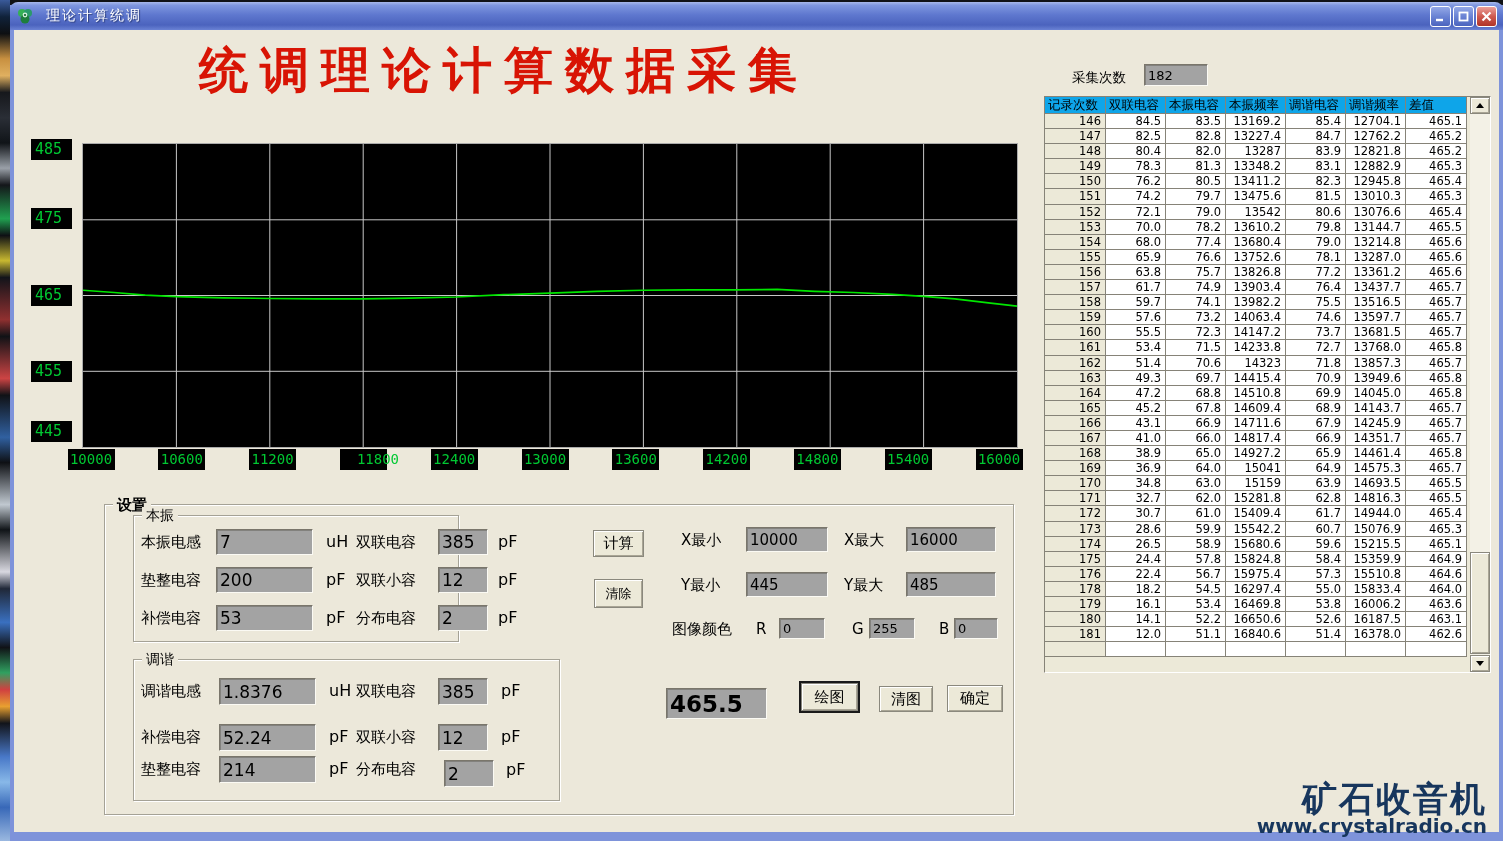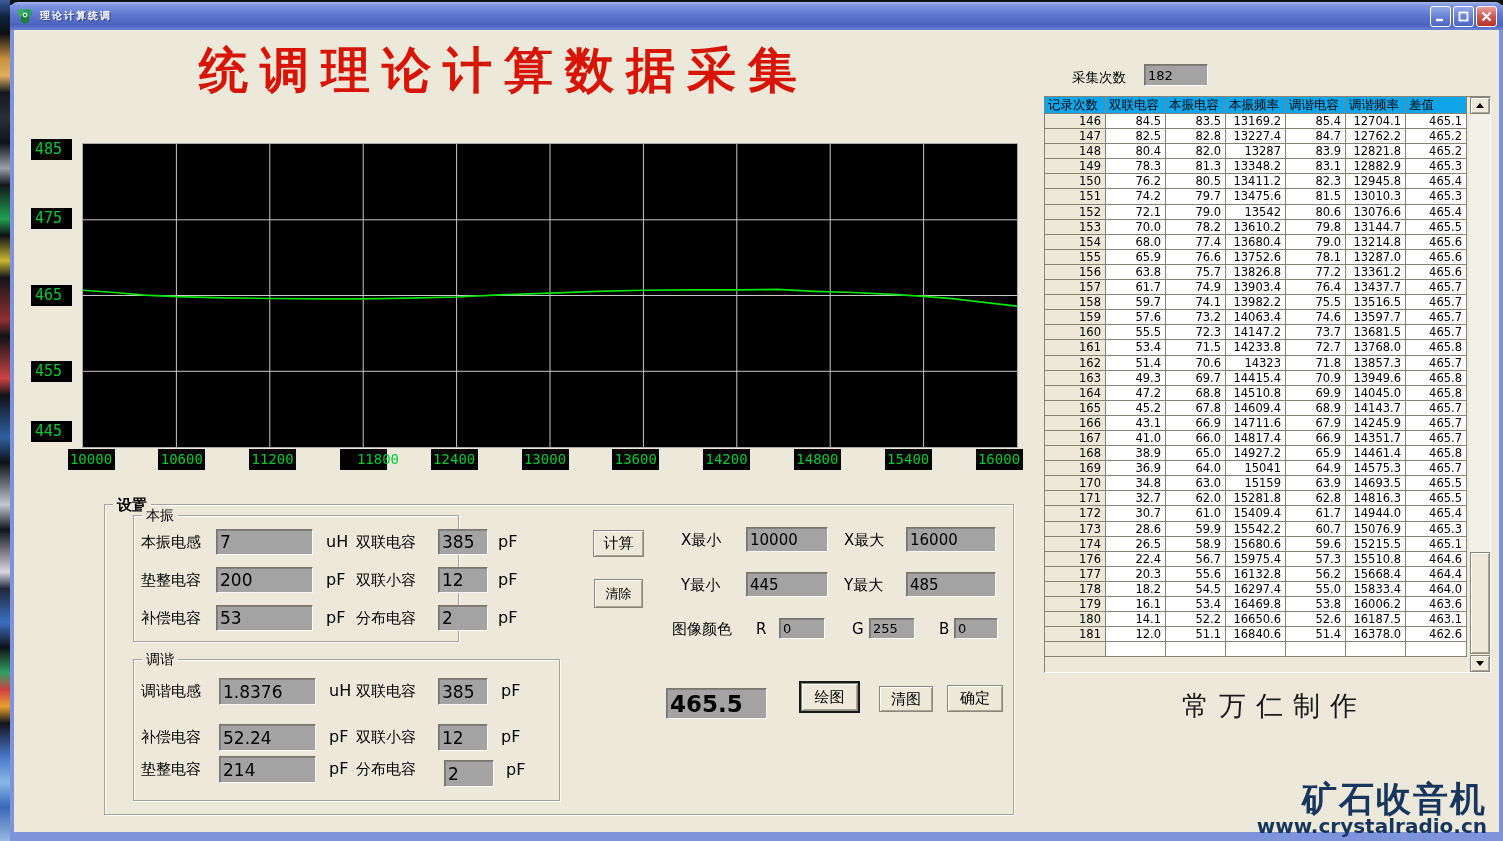--- a/index.html
+++ b/index.html
@@ -11,21 +11,21 @@
       #16181c 11%,#2a2e36 14%,#101418 17%,#9aa0a8 20%,#14161a 22%,#20a050 26%,#0e1014 28%,
       #c8b830 31%,#12141a 33%,#903030 38%,#101216 40%,#cc4444 45%,#101216 47%,#3060a0 52%,
       #0e1014 55%,#c0c8d0 60%,#101418 63%,#d8d8e0 68%,#202838 70%,#3a70c0 74%,#101216 77%,
       #30a060 80%,#d04040 82%,#e8a030 84%,#12141a 86%,#4878c8 90%,#88b8e8 93%,#3868b8 96%,#9ab8e0 100%);}
   .win{position:absolute;left:10px;top:0;width:1493px;height:841px;background:#ECE8DA;
        border-left:4px solid #7E93DA;border-right:4px solid #7E93DA;border-bottom:9px solid #7E93DA;}
   .topdark{position:absolute;left:-4px;right:-4px;top:0;height:5px;background:#101216;}
   .titlebar{position:absolute;left:-4px;right:-4px;top:2px;height:28px;border-radius:8px 8px 0 0;
     background:linear-gradient(180deg,#A8B8EA 0%,#7E96DF 12%,#5F78CF 45%,#4B63BE 82%,#6A82D4 100%);
     display:flex;align-items:center;padding:0 6px;}
-  .title-text{color:#fff;font-weight:bold;font-size:10px;margin-left:6px;
+  .title-text{color:#fff;font-weight:normal;font-size:14px;margin-left:12px;
     text-shadow:1px 1px 1px #2c3c78;letter-spacing:2px;}
   .winbtns{margin-left:auto;display:flex;gap:2px;}
   .wbtn{width:21px;height:21px;border-radius:3px;border:1px solid #fff;
     background:linear-gradient(180deg,#94A8E6 0%,#6A83D4 50%,#4C64BE 100%);
     display:flex;align-items:center;justify-content:center;}
   .wbtn.close{background:linear-gradient(180deg,#ECA09A 0%,#CE5A50 50%,#B03428 100%);}
   .banner{position:absolute;left:150px;top:38px;width:680px;text-align:center;
     font-family:"DejaVu Serif",serif;font-weight:bold;font-size:49px;letter-spacing:12px;
     color:#D81404;white-space:nowrap;}
   
@@ -427,36 +427,36 @@
           <div class="tr">
             <div class="cell num fixed">174</div>
             <div class="cell num">26.5</div>
             <div class="cell num">58.9</div>
             <div class="cell num">15680.6</div>
             <div class="cell num">59.6</div>
             <div class="cell num">15215.5</div>
             <div class="cell num">465.1</div>
           </div>
           <div class="tr">
+            <div class="cell num fixed">175</div>
+            <div class="cell num">24.4</div>
+            <div class="cell num">57.8</div>
+            <div class="cell num">15824.8</div>
+            <div class="cell num">58.4</div>
+            <div class="cell num">15359.9</div>
+            <div class="cell num">464.9</div>
+          </div>
+          <div class="tr">
             <div class="cell num fixed">176</div>
             <div class="cell num">22.4</div>
             <div class="cell num">56.7</div>
             <div class="cell num">15975.4</div>
             <div class="cell num">57.3</div>
             <div class="cell num">15510.8</div>
             <div class="cell num">464.6</div>
-          </div>
-          <div class="tr">
-            <div class="cell num fixed">177</div>
-            <div class="cell num">20.3</div>
-            <div class="cell num">55.6</div>
-            <div class="cell num">16132.8</div>
-            <div class="cell num">56.2</div>
-            <div class="cell num">15668.4</div>
-            <div class="cell num">464.4</div>
           </div>
           <div class="tr">
             <div class="cell num fixed">178</div>
             <div class="cell num">18.2</div>
             <div class="cell num">54.5</div>
             <div class="cell num">16297.4</div>
             <div class="cell num">55.0</div>
             <div class="cell num">15833.4</div>
             <div class="cell num">464.0</div>
           </div>
@@ -585,17 +585,16 @@
     <span class="lbl" style="left:925px;top:620px;">B</span>
     <input class="tb small" style="left: 940px; top: 618px; width: 44px; height: 21px;" value="0">
 
     <span class="lbl" style="left:658px;top:658px;margin-top:36px;">中频平均值</span>
     <input class="tb huge" style="left: 652px; top: 688px; width: 101px; height: 31px;" value="465.5">
 
     <button class="btn default" style="left:787px;top:683px;width:57px;height:28px;">绘图</button>
     <button class="btn" style="left:865px;top:686px;width:54px;height:26px;">清图</button>
     <button class="btn" style="left:933px;top:685px;width:56px;height:27px;">确定</button>
 
-    <div class="credit">常万仁制作</div>
     <div class="wm1">矿石收音机</div>
     <div class="wm2">www.crystalradio.cn</div>
   </div>
 </div>
 
 </body></html>

